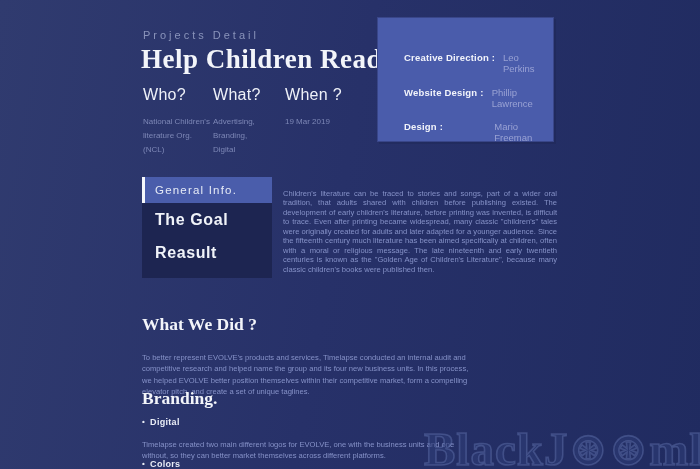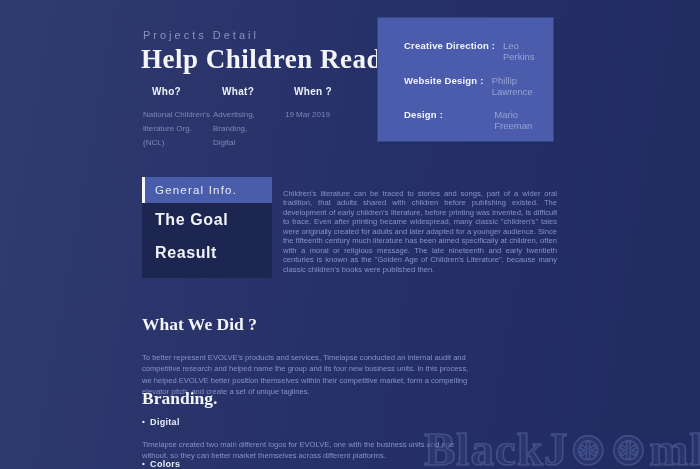--- a/index.html
+++ b/index.html
@@ -7,32 +7,32 @@
   .page{position:relative;width:700px;height:469px;overflow:hidden;
         background:linear-gradient(100deg,#303b6f 0%,#273169 48%,#202b60 100%);}
   .serif{font-family:"Liberation Serif","DejaVu Serif",serif;}
 
   .eyebrow{position:absolute;left:143px;top:29px;font-size:11px;letter-spacing:3px;color:#8a94bb;}
   .title{position:absolute;left:141px;top:44px;margin:0;font-size:27px;font-weight:700;color:#f3f5fa;letter-spacing:.5px;}
 
   
   .credits{position:absolute;left:377px;top:17px;width:177px;height:125px;background:#4a5cab;
            border:1px solid #394689;box-sizing:border-box;box-shadow:2px 2px 0 rgba(22,30,70,.25);}
-  .credits-inner{padding:22px 0 0 26px;}
+  .credits-inner{padding:34px 0 0 26px;}
   .credit-row{display:flex;align-items:baseline;margin-bottom:12.5px;}
   .credit-label{width:99px;font-size:9.5px;font-weight:700;color:#f2f4fb;letter-spacing:.2px;}
   .credit-value{font-size:9.5px;color:#99a2d4;}
 
   
   .meta{position:absolute;left:143px;top:86px;display:flex;}
   .meta-col{margin-right:0;}
   .meta-col:nth-child(1){width:70px;}
   .meta-col:nth-child(2){width:72px;}
   .meta-col:nth-child(3){width:70px;}
-  .meta-head{font-size:10px;font-weight:700;color:#eef1f8;letter-spacing:.3px;margin-left:9px;}
+  .meta-head{font-size:16px;font-weight:400;color:#eef1f8;letter-spacing:.3px;}
   .meta-lines{margin-top:11px;font-size:8px;line-height:14px;color:#7d87b6;}
 
   
   .tabs{position:absolute;left:142px;top:177px;width:130px;height:101px;background:#1d2551;}
   .tab-active{position:relative;height:26px;background:#4a5dab;display:flex;align-items:center;}
   .tab-active-bar{position:absolute;left:0;top:0;width:3px;height:100%;background:#f5f7fb;}
   .tab-active-label{padding-left:13px;font-size:11.5px;letter-spacing:1.2px;color:#e6ebf6;}
   .tab-item{height:33px;display:flex;align-items:center;padding-left:13px;font-size:16px;font-weight:700;
             letter-spacing:.6px;color:#f0f3f9;cursor:pointer;}
 

